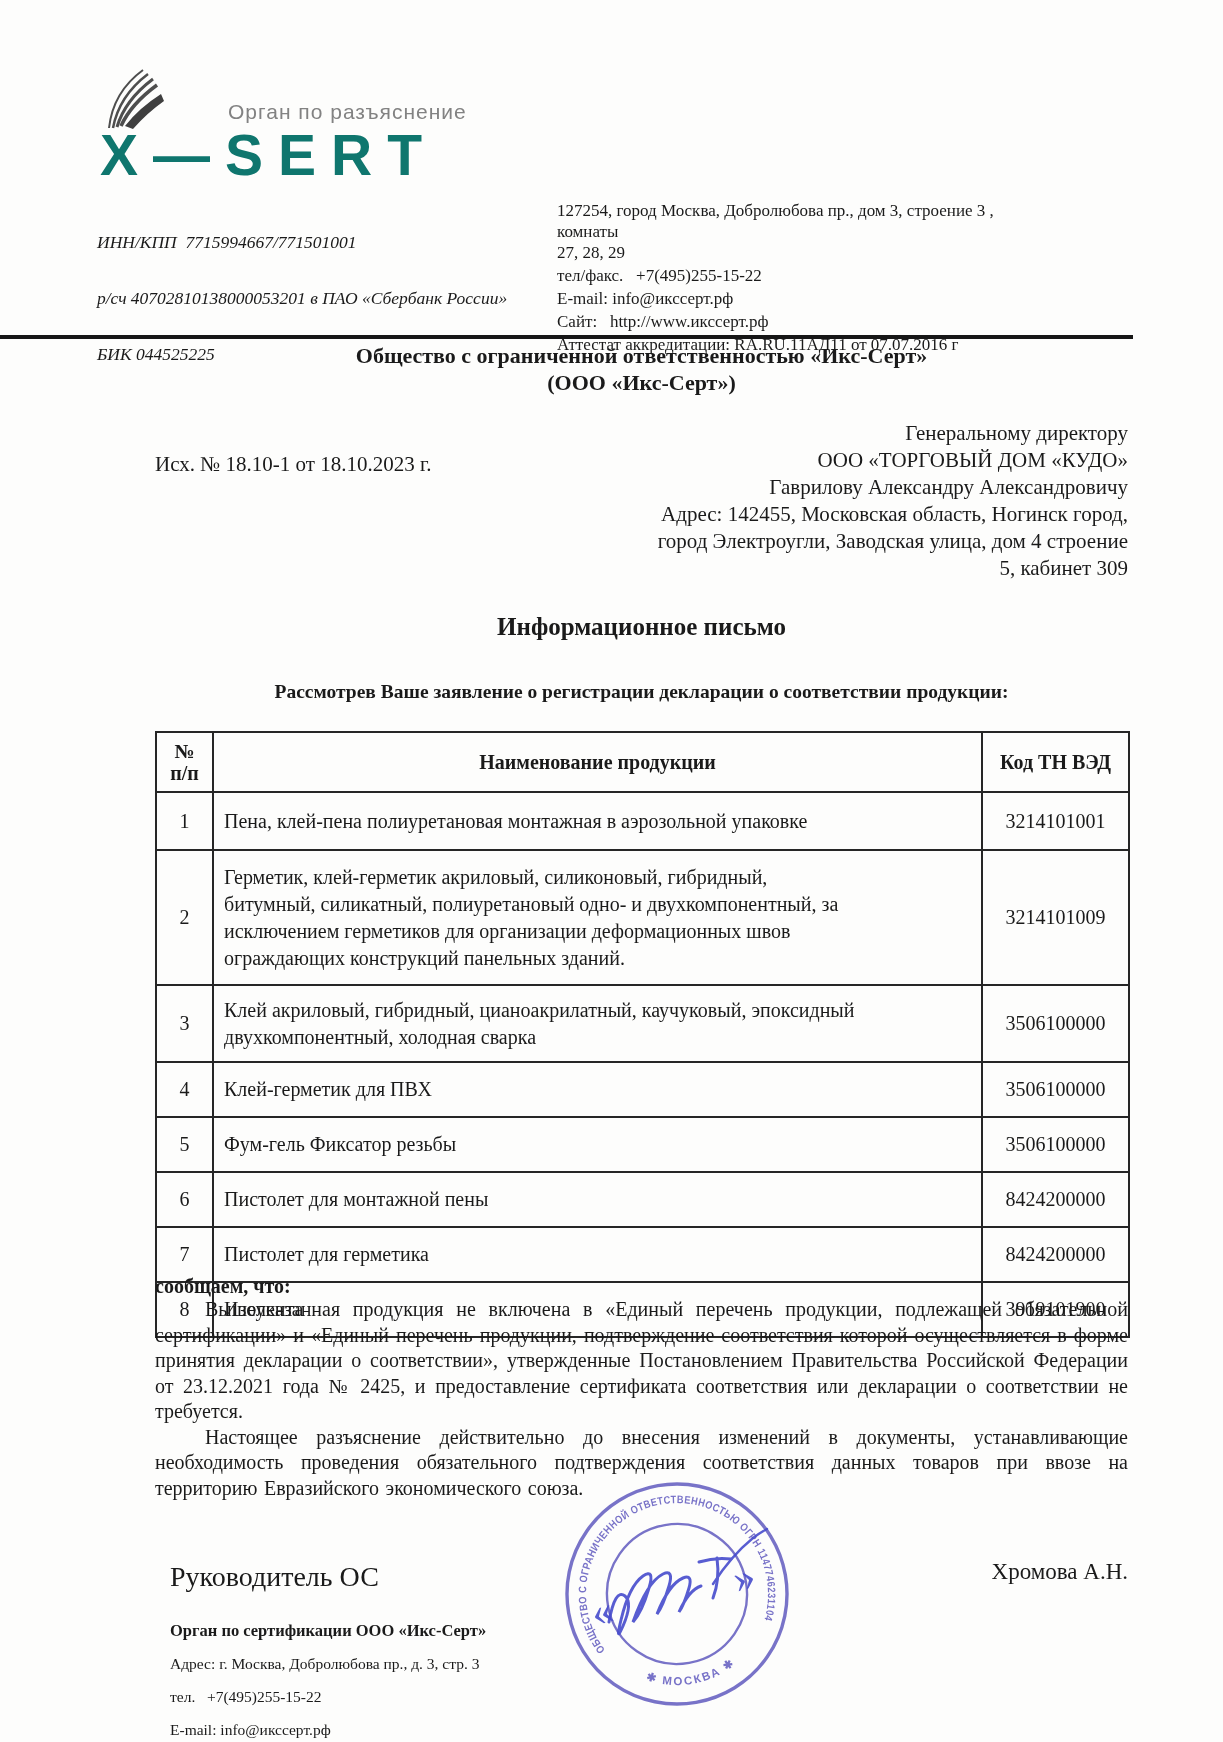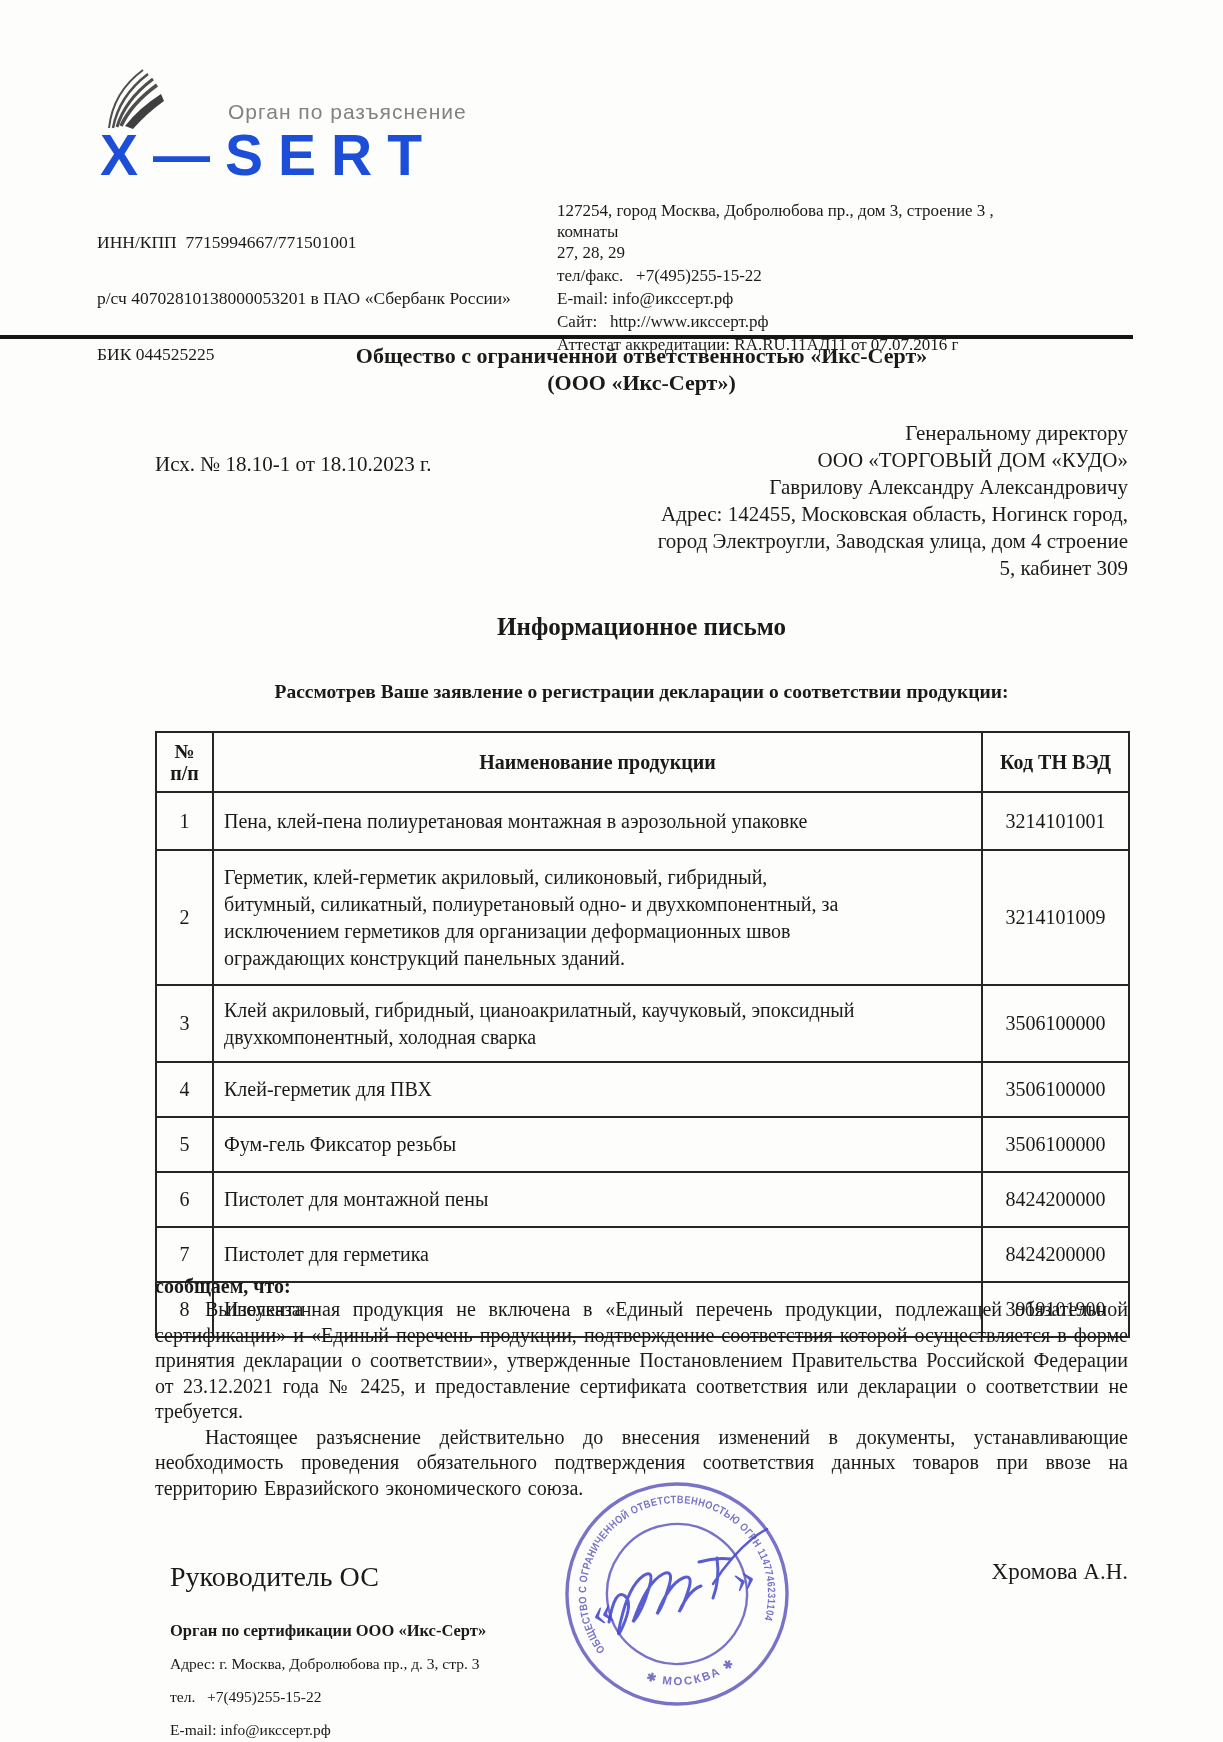--- a/index.html
+++ b/index.html
@@ -11,25 +11,25 @@
   
   .fan-icon { position:absolute; left:103px; top:64px; }
   .logo-tagline {
     position:absolute; left:228px; top:100px;
     font-family:"Liberation Sans", sans-serif; font-size:21px;
     color:#828282; letter-spacing:1px;
   }
   .logo-wordmark {
     position:absolute; left:100px; top:122px;
     font-family:"Liberation Sans", sans-serif; font-weight:bold;
-    font-size:57px; letter-spacing:15px; color:#1d4ed8;
+    font-size:57px; letter-spacing:15px; color:#0f766e;
   }
   .req-left {
     position:absolute; left:97px; top:200px; width:450px;
-    font-size:17.5px; line-height:28px; white-space:pre-line;
+    font-size:17.5px; line-height:28px; white-space:pre-line;font-style:italic;
   }
   .req-right {
     position:absolute; left:557px; top:200px; width:468px;
     font-size:17px;
   }
   .req-right > div { line-height:21px; margin-bottom:2px; white-space:pre-line; }
   .rule { position:absolute; left:0; top:335px; width:1133px; height:3.5px; background:#161616; }
   
   .org-title {
     position:absolute; left:155px; top:342px; width:973px;

